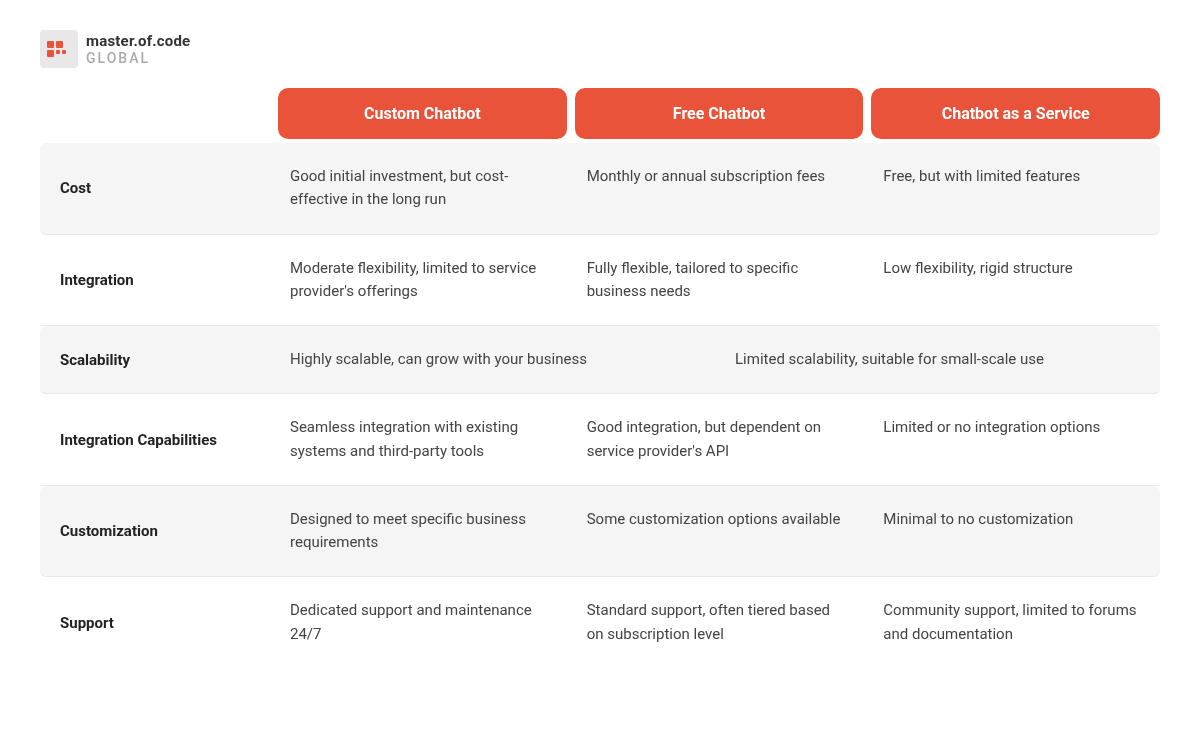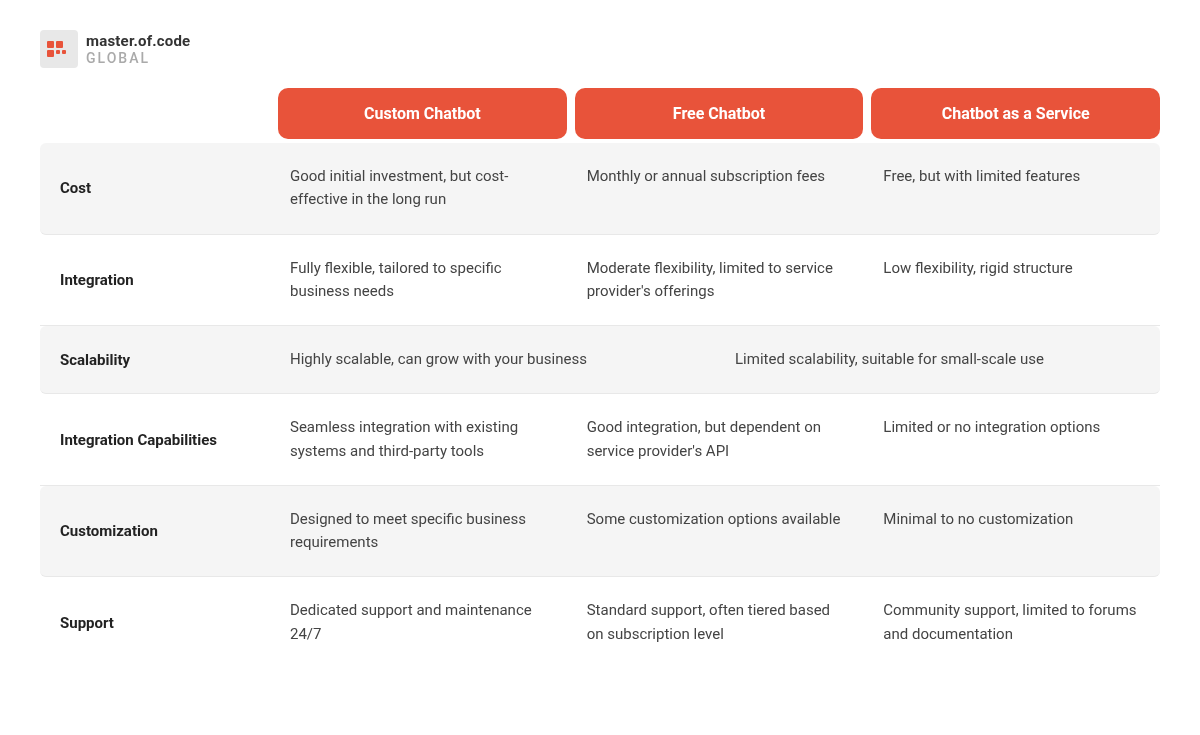--- a/index.html
+++ b/index.html
@@ -140,22 +140,22 @@
 
       <div class="body-row">
         <div class="row-label">Cost</div>
         <div class="row-cell">Good initial investment, but cost-effective in the long run</div>
         <div class="row-cell">Monthly or annual subscription fees</div>
         <div class="row-cell">Free, but with limited features</div>
       </div>
 
       <div class="body-row">
         <div class="row-label">Integration</div>
+        <div class="row-cell">Moderate flexibility, limited to service provider's offerings</div>
         <div class="row-cell">Fully flexible, tailored to specific business needs</div>
-        <div class="row-cell">Moderate flexibility, limited to service provider's offerings</div>
         <div class="row-cell">Low flexibility, rigid structure</div>
       </div>
 
       <div class="body-row">
         <div class="row-label">Scalability</div>
         <div class="row-cell">Highly scalable, can grow with your business</div>
         <div class="row-cell">Limited scalability, suitable for small-scale use</div>
       </div>
 
       <div class="body-row">

